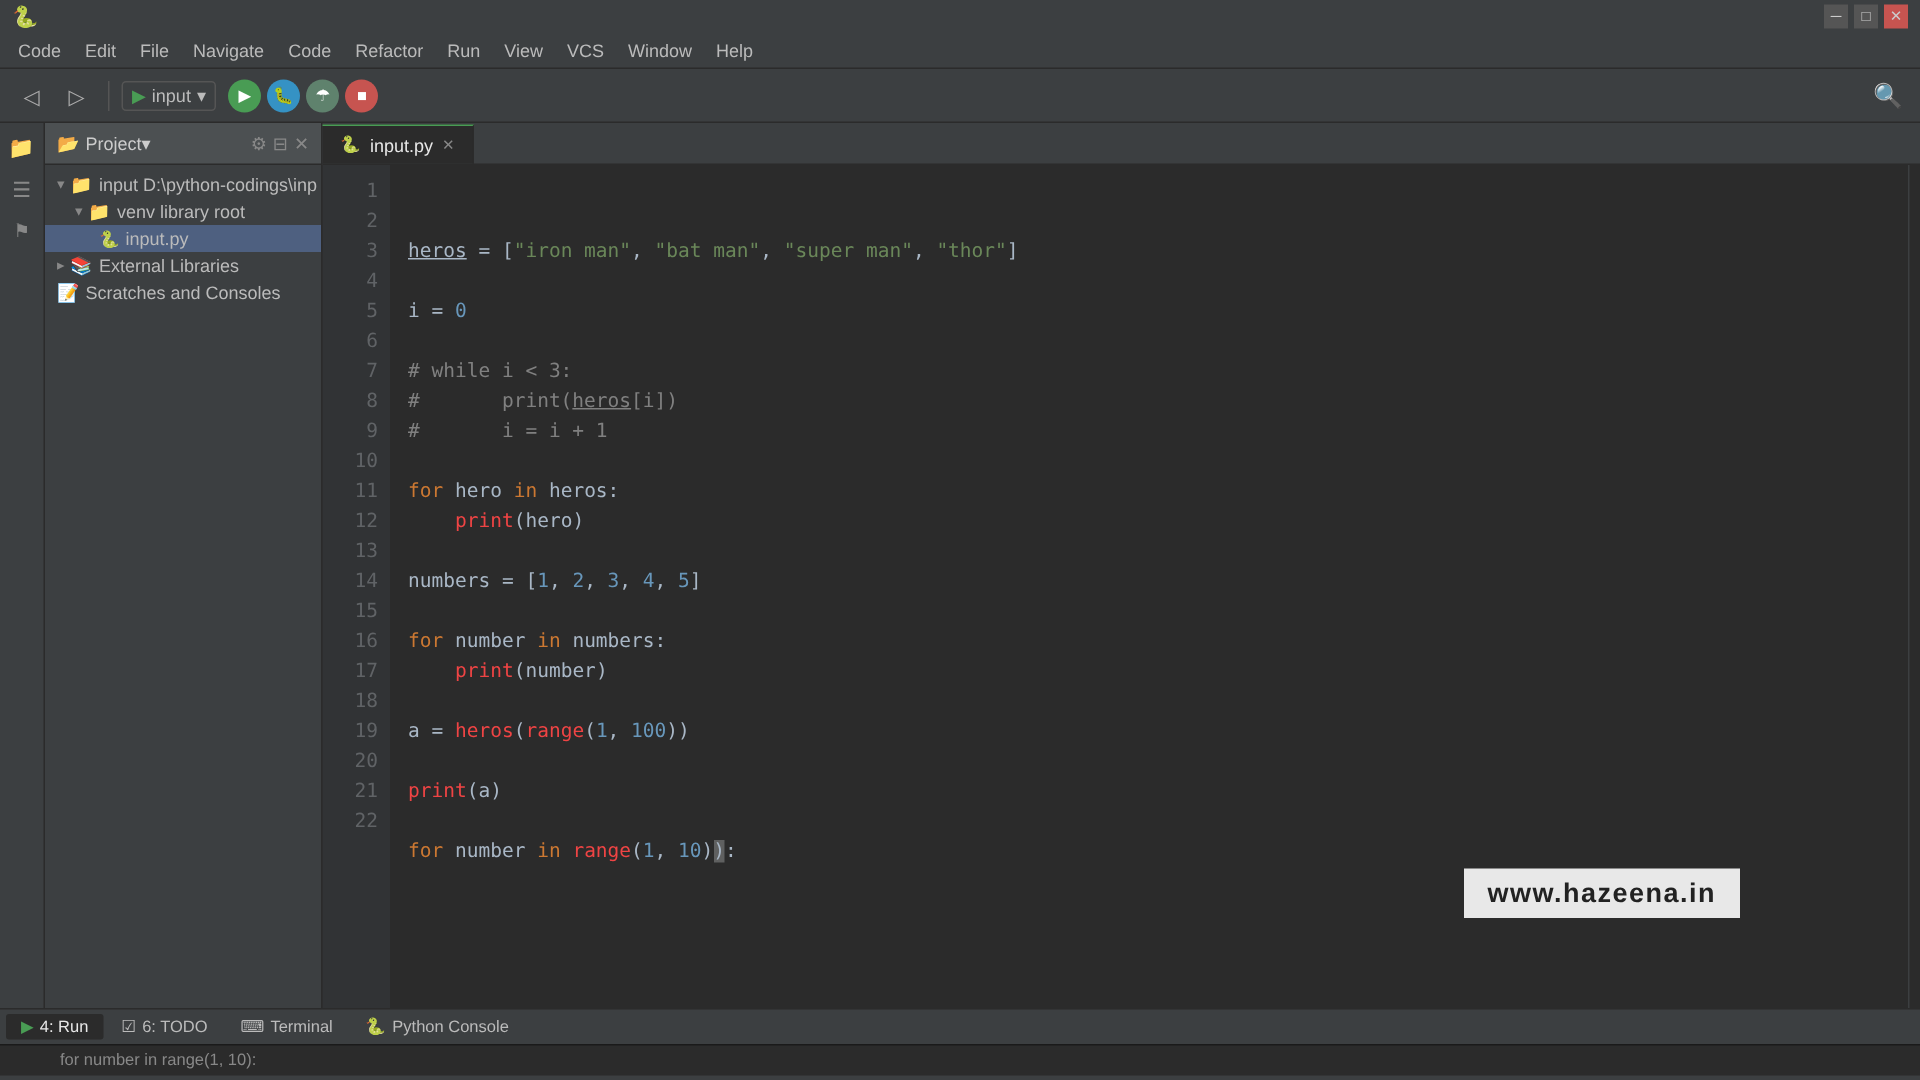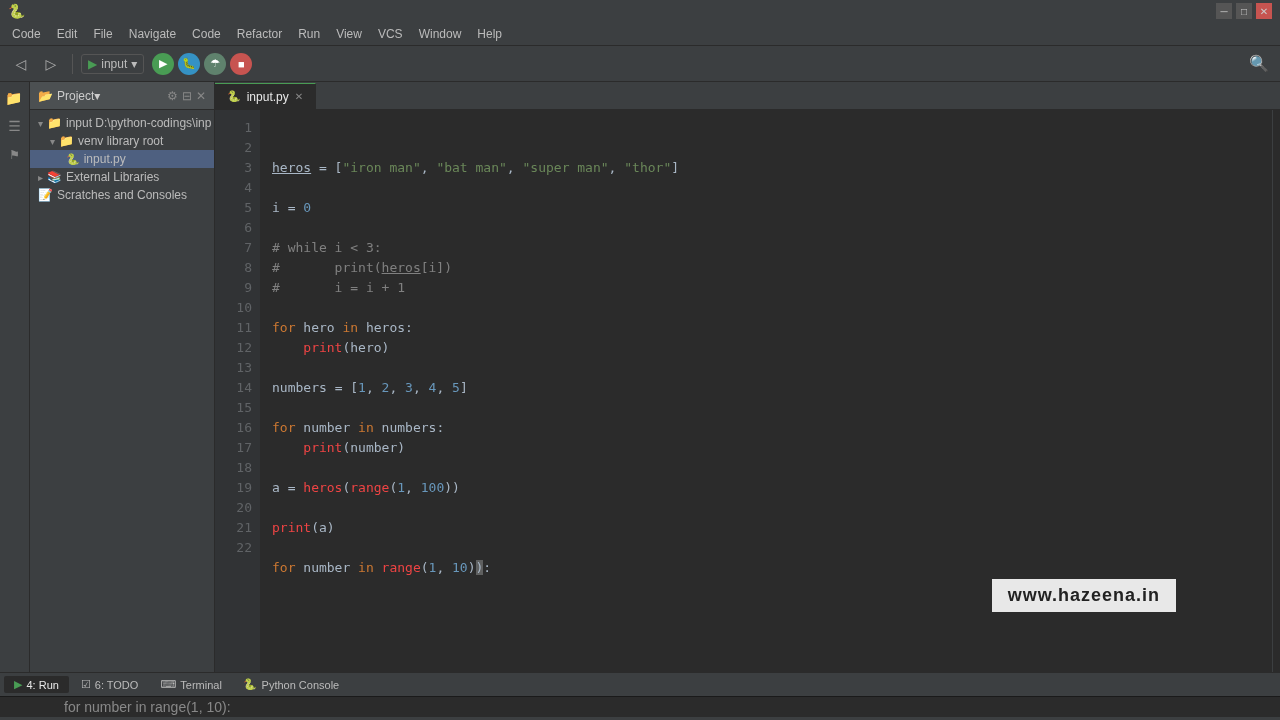--- a/index.html
+++ b/index.html
@@ -278,21 +278,21 @@
       font-size: 11px;
       font-family: 'Segoe UI', Arial, sans-serif;
       color: #bbb;
       border-top: 1px solid #2b2b2b;
     }
 
     
     #watermark {
       position: absolute;
       bottom: 60px;
-      right: 104px;
+      right: 120px;
       z-index: 100;
     }
     #watermark-url {
       background: #e8e8e8;
       color: #222;
       font-family: 'Arial', sans-serif;
       font-size: 18px;
       font-weight: bold;
       padding: 6px 16px;
       letter-spacing: 1px;
@@ -308,22 +308,22 @@
       cursor: pointer;
     }
 
     
     #hint-bar {
       height: 20px;
       background: #2b2b2b;
       border-top: 1px solid #1a1a1a;
       display: flex;
       align-items: center;
-      padding: 0 64px;
-      font-size: 14px;
+      padding: 0 40px;
+      font-size: 11px;
       font-family: 'Segoe UI', Arial, sans-serif;
       color: #888;
     }
   </style>
 </head>
 <body>
 
 <div id="titlebar">
   <span style="color:#4e9cd4;font-size:14px;">🐍</span>
   <div id="titlebar-controls">

